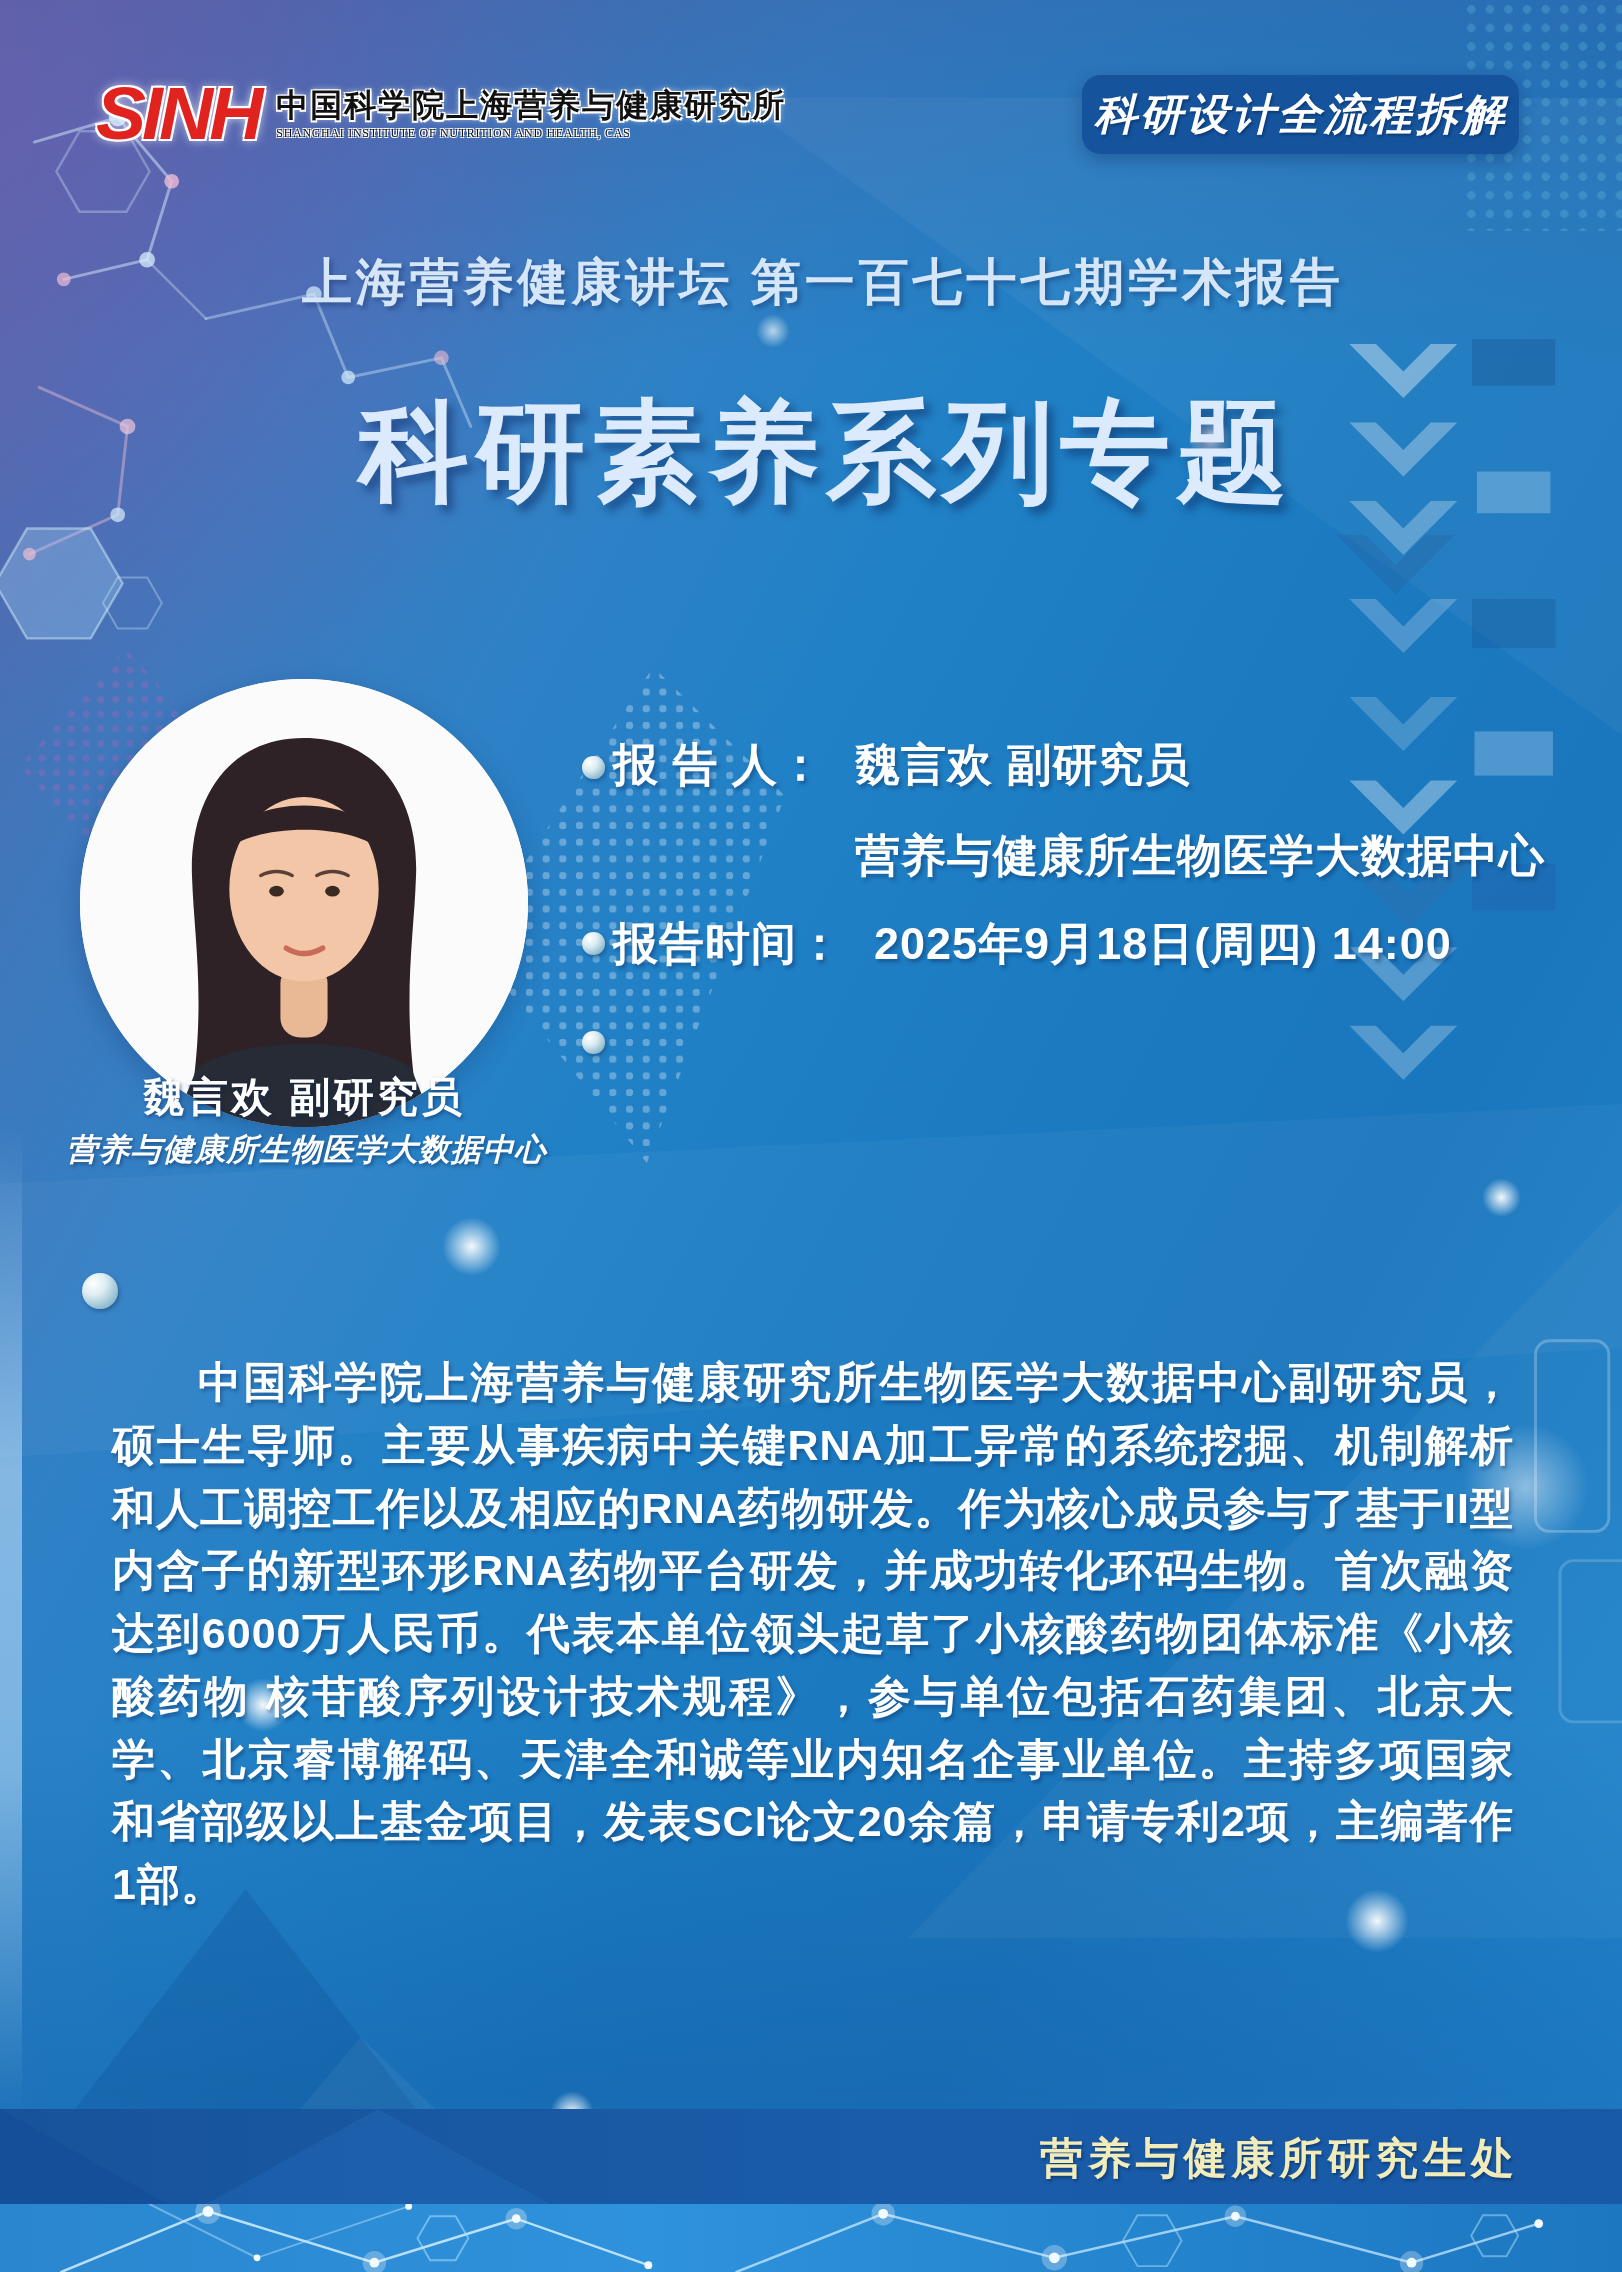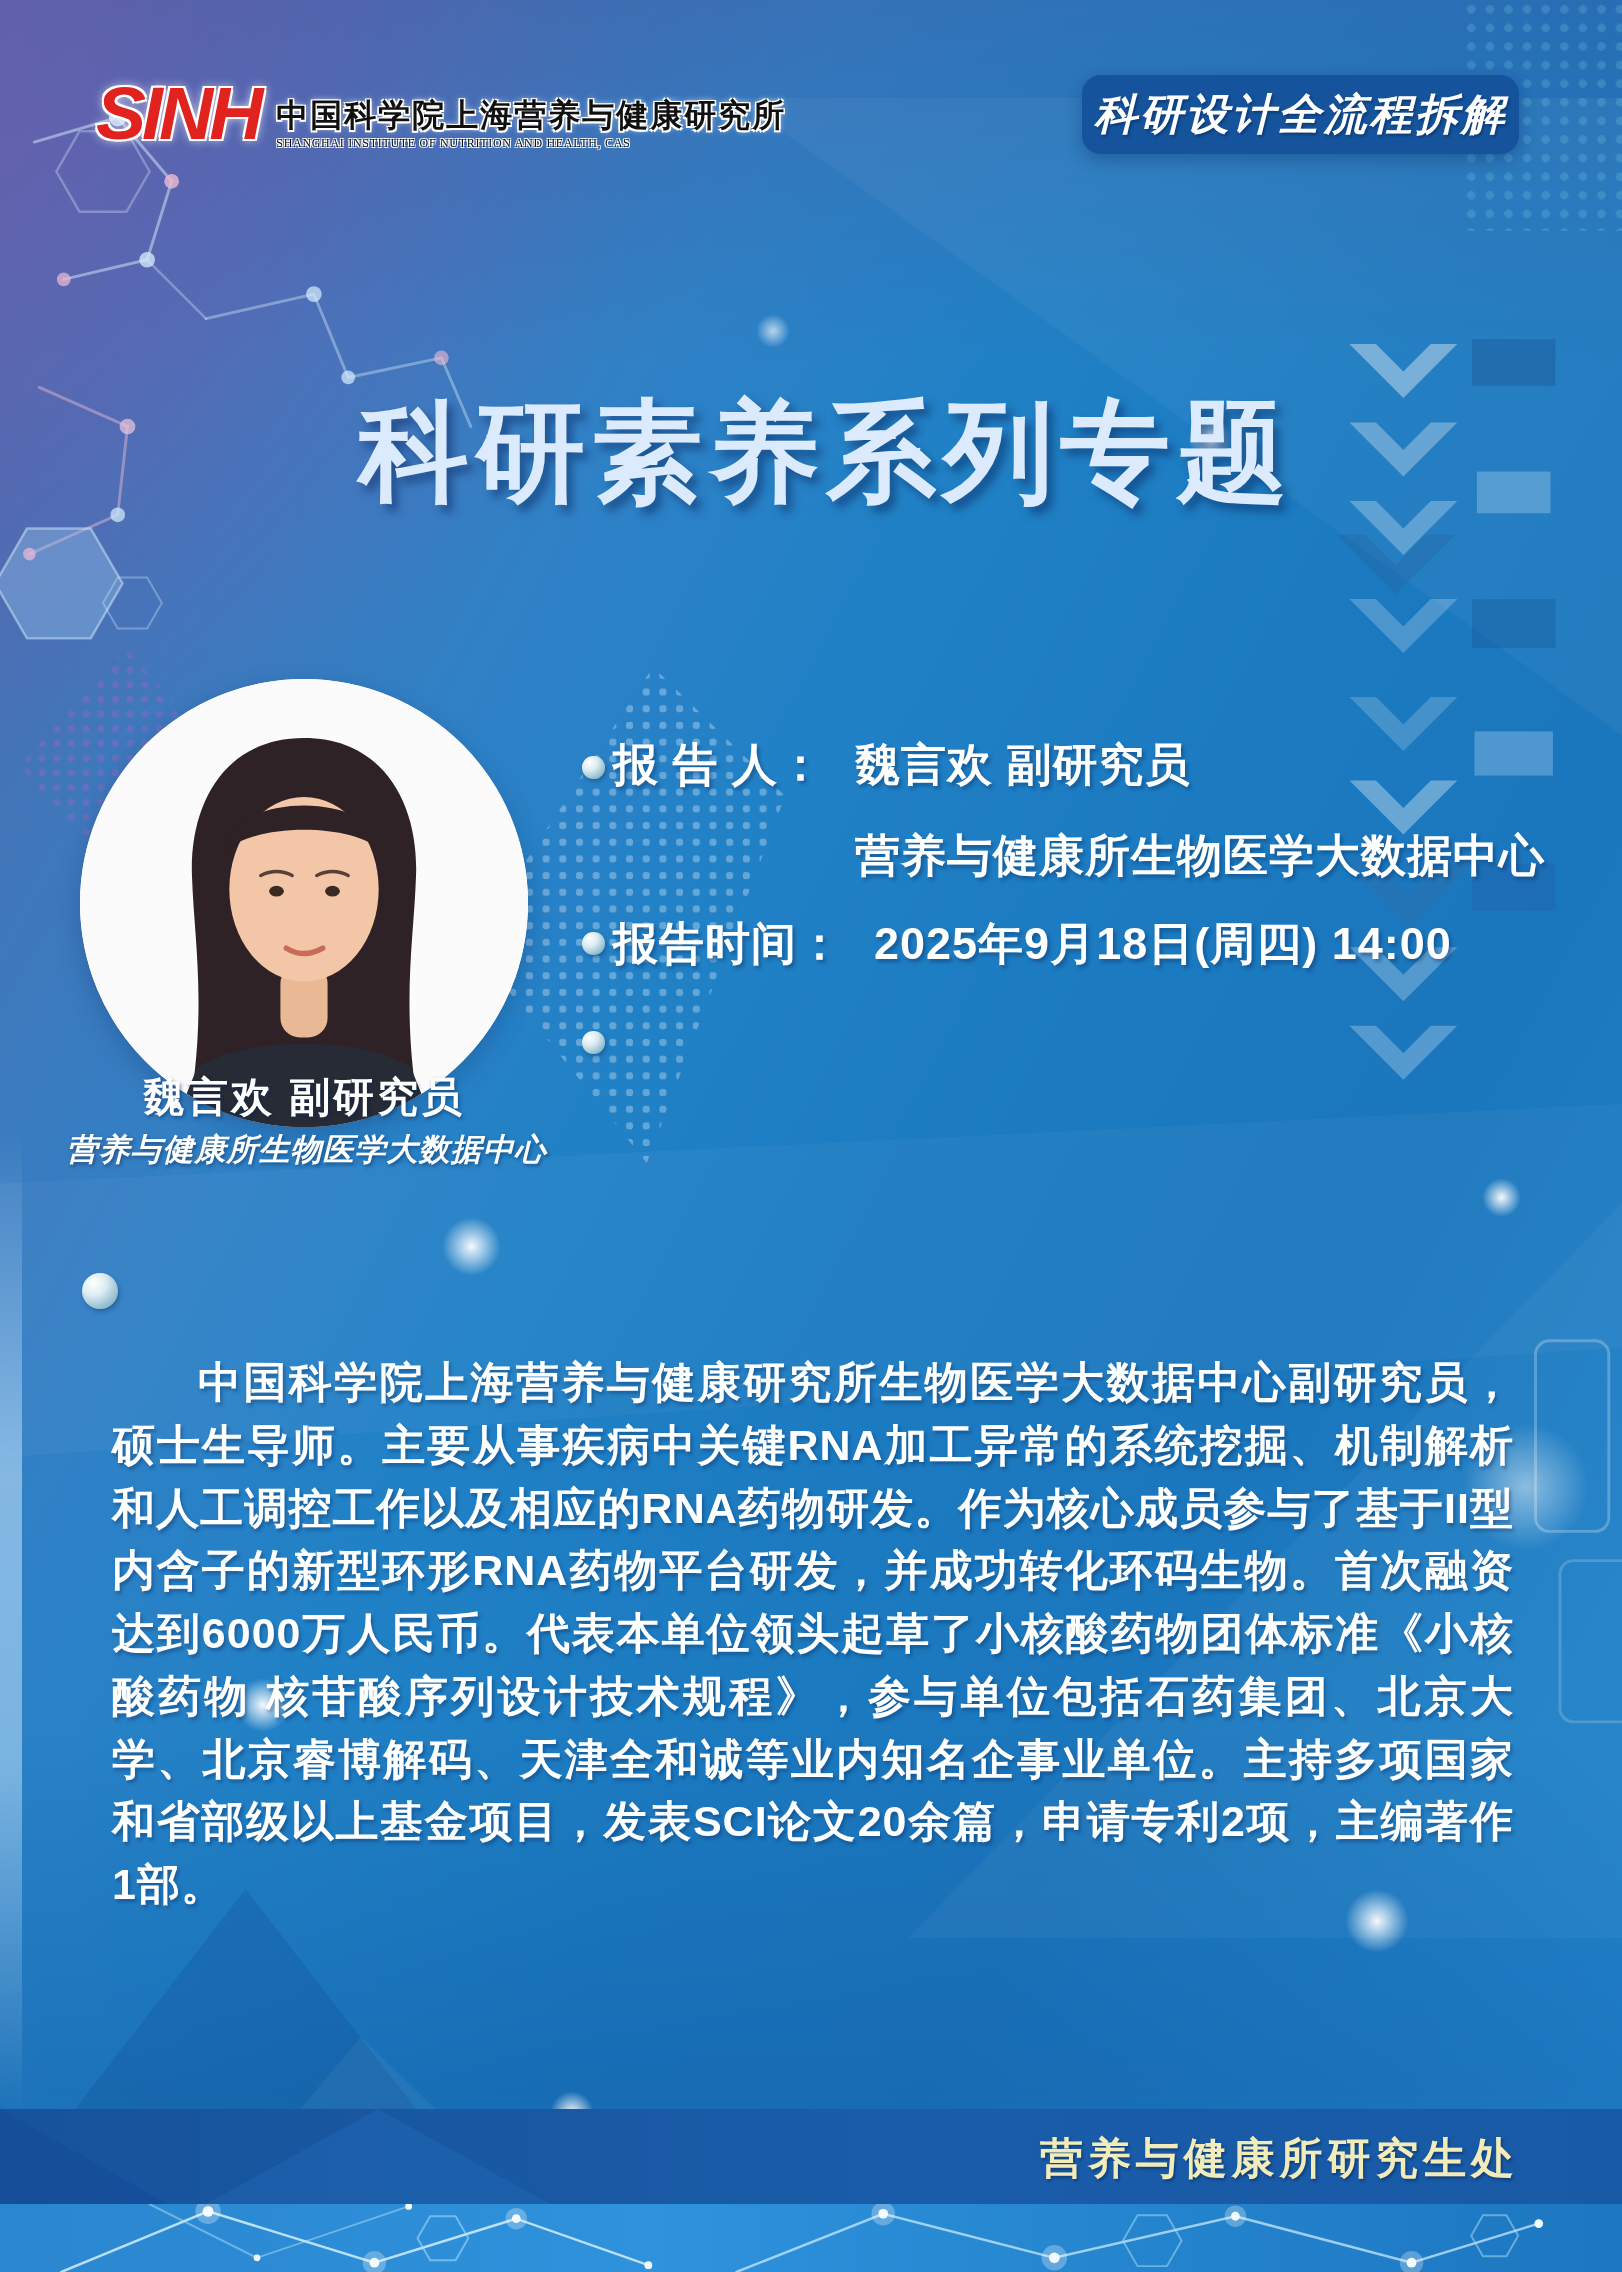--- a/index.html
+++ b/index.html
@@ -27,21 +27,21 @@
     clip-path:polygon(50% 0,100% 50%,50% 100%,0 50%);}
   .dots-white{left:471px;top:667px;width:314px;height:496px;opacity:.5;
     background-image:radial-gradient(circle,rgba(255,255,255,.6) 30%,transparent 34%);background-size:16.7px 16.7px;
     clip-path:polygon(58% 0,100% 26%,56% 100%,0 56%);}
   .dots-teal{left:1462px;top:0;width:160px;height:231px;opacity:.4;
     background-image:radial-gradient(circle,rgba(130,225,235,.5) 30%,transparent 34%);background-size:18.6px 18.6px;}
   .spark{position:absolute;z-index:2;border-radius:50%;
     background:radial-gradient(circle,rgba(255,255,255,.95) 0%,rgba(255,255,255,0) 70%);}
   .deco-svg{position:absolute;z-index:2;}
   
-  .logo-wrap{position:absolute;left:96px;top:76px;z-index:5;display:flex;align-items:flex-end;}
+  .logo-wrap{position:absolute;left:96px;top:76px;z-index:5;display:flex;align-items:center;}
   .sinh{font-size:75px;line-height:1;font-style:italic;font-weight:900;letter-spacing:-3.9px;color:#e0231f;
     text-shadow:2px 2px 0 #fff,-2px -2px 0 #fff,2px -2px 0 #fff,-2px 2px 0 #fff,0 0 10.8px rgba(255,255,255,.95);}
   .org-block{margin-left:16.7px;padding-top:2.9px;}
   .org-cn{font-size:32px;font-weight:700;color:#101010;letter-spacing:2px;line-height:1.05;
     text-shadow:1.5px 1.5px 0 #fff,-1.5px -1.5px 0 #fff,1.5px -1.5px 0 #fff,-1.5px 1.5px 0 #fff,0 0 6.9px rgba(255,255,255,.9);}
   .org-en{font-family:"Liberation Serif","DejaVu Serif",serif;font-size:12px;color:#101010;letter-spacing:0.7px;margin-top:3px;
     text-shadow:1px 1px 0 #fff,-1px -1px 0 #fff,1px -1px 0 #fff,-1px 1px 0 #fff;}
   .badge{position:absolute;left:1082px;top:75px;width:437px;height:79px;z-index:5;
     background:#15549c;border-radius:18.6px;display:flex;align-items:center;justify-content:center;
     box-shadow:0 5.9px 16.7px rgba(0,30,80,.30);}
@@ -170,20 +170,21 @@
     <div class="org-block">
       <div class="org-cn">中国科学院上海营养与健康研究所</div>
       <div class="org-en">SHANGHAI INSTITUTE OF NUTRITION AND HEALTH, CAS</div>
     </div>
   </header>
 
   <div class="badge">
     <span>科研设计全流程拆解</span>
   </div>
 
+  <div class="forum-line">上海营养健康讲坛 第一百七十七期学术报告</div>
   <h1 class="main-title">科研素养系列专题</h1>
 
   <figure class="photo" style="margin:0;">
     <svg width="448" height="448" viewBox="0 0 912 912">
       <rect width="912" height="912" fill="#fbfbfc"></rect>
       <path d="M456,120 C292,120 222,258 228,402 C232,528 258,660 224,870 L300,912 L612,912 L688,870 C654,660 680,528 684,402 C690,258 620,120 456,120 Z" fill="#2e2226"></path>
       <rect x="408" y="580" width="96" height="150" rx="40" fill="#e9b894"></rect>
       <path d="M190,912 L238,792 C330,726 582,726 674,792 L722,912 Z" fill="#262b36"></path>
       <ellipse cx="456" cy="428" rx="152" ry="188" fill="#f2c6a6"></ellipse>
       <path d="M296,352 C300,226 612,226 616,352 C560,292 352,292 296,352 Z" fill="#2e2226"></path>

